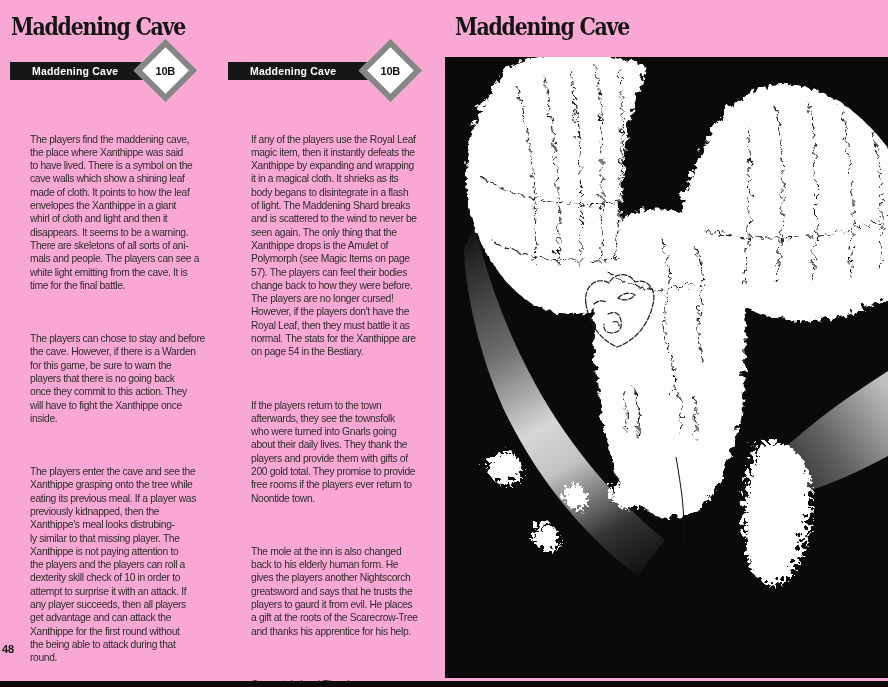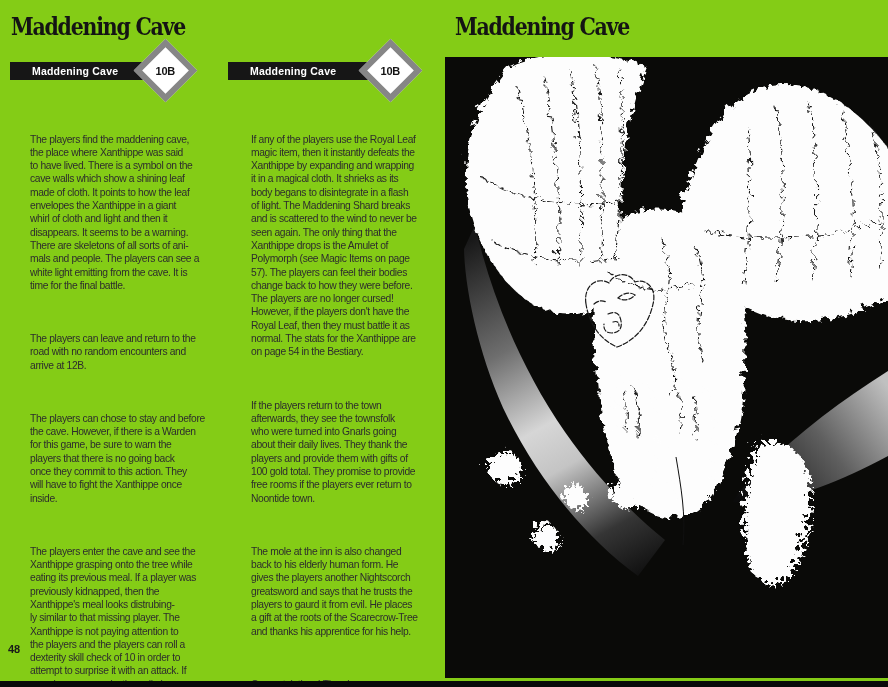--- a/index.html
+++ b/index.html
@@ -1,19 +1,19 @@
 <!DOCTYPE html>
 <html><head>
 <meta charset="utf-8">
 <style>
   html,body{margin:0;padding:0;background:#ffffff;}
   .spread{
     position:relative;
     width:888px;height:687px;
-    background:#84cc16;
+    background:#f9a8d4;
     font-family:"Liberation Sans",sans-serif;
     overflow:hidden;
   }
   
   .gothic-title{
     position:absolute;
     font-family:"DejaVu Serif",serif;
     font-weight:bold;
     font-size:25px;
     color:#141414;
@@ -55,21 +55,21 @@
     position:absolute;top:106px;
     font-size:10.3px;line-height:13.3px;
     letter-spacing:-.35px;
     color:#2d2d2d;
     white-space:pre;
   }
   .col-1{left:30px;width:200px;}
   .col-2{left:251px;width:195px;}
   .text-col p{margin:0 0 13.3px 0;}
   .page-number{
-    position:absolute;left:8px;top:643px;
+    position:absolute;left:2px;top:643px;
     font-weight:bold;font-size:11px;color:#1a1a1a;
   }
   
   .illustration{
     position:absolute;left:445px;top:57px;width:443px;height:621px;
     background:#0a0a08;overflow:hidden;
   }
   .illustration svg{display:block;}
   
   .footer-rule{
@@ -104,23 +104,20 @@
 to have lived. There is a symbol on the
 cave walls which show a shining leaf
 made of cloth. It points to how the leaf
 envelopes the Xanthippe in a giant
 whirl of cloth and light and then it
 disappears. It seems to be a warning.
 There are skeletons of all sorts of ani-
 mals and people. The players can see a
 white light emitting from the cave. It is
 time for the final battle.</p>
-    <p>The players can leave and return to the
-road with no random encounters and
-arrive at 12B.</p>
     <p>The players can chose to stay and before
 the cave. However, if there is a Warden
 for this game, be sure to warn the
 players that there is no going back
 once they commit to this action. They
 will have to fight the Xanthippe once
 inside.</p>
     <p>The players enter the cave and see the
 Xanthippe grasping onto the tree while
 eating its previous meal. If a player was
@@ -154,21 +151,21 @@
 The players are no longer cursed!
 However, if the players don't have the
 Royal Leaf, then they must battle it as
 normal. The stats for the Xanthippe are
 on page 54 in the Bestiary.</p>
     <p>If the players return to the town
 afterwards, they see the townsfolk
 who were turned into Gnarls going
 about their daily lives. They thank the
 players and provide them with gifts of
-100 gold total. They promise to provide
+200 gold total. They promise to provide
 free rooms if the players ever return to
 Noontide town.</p>
     <p>The mole at the inn is also changed
 back to his elderly human form. He
 gives the players another Nightscorch
 greatsword and says that he trusts the
 players to gaurd it from evil. He places
 a gift at the roots of the Scarecrow-Tree
 and thanks his apprentice for his help.</p>
     <p>Congratulations! The players

